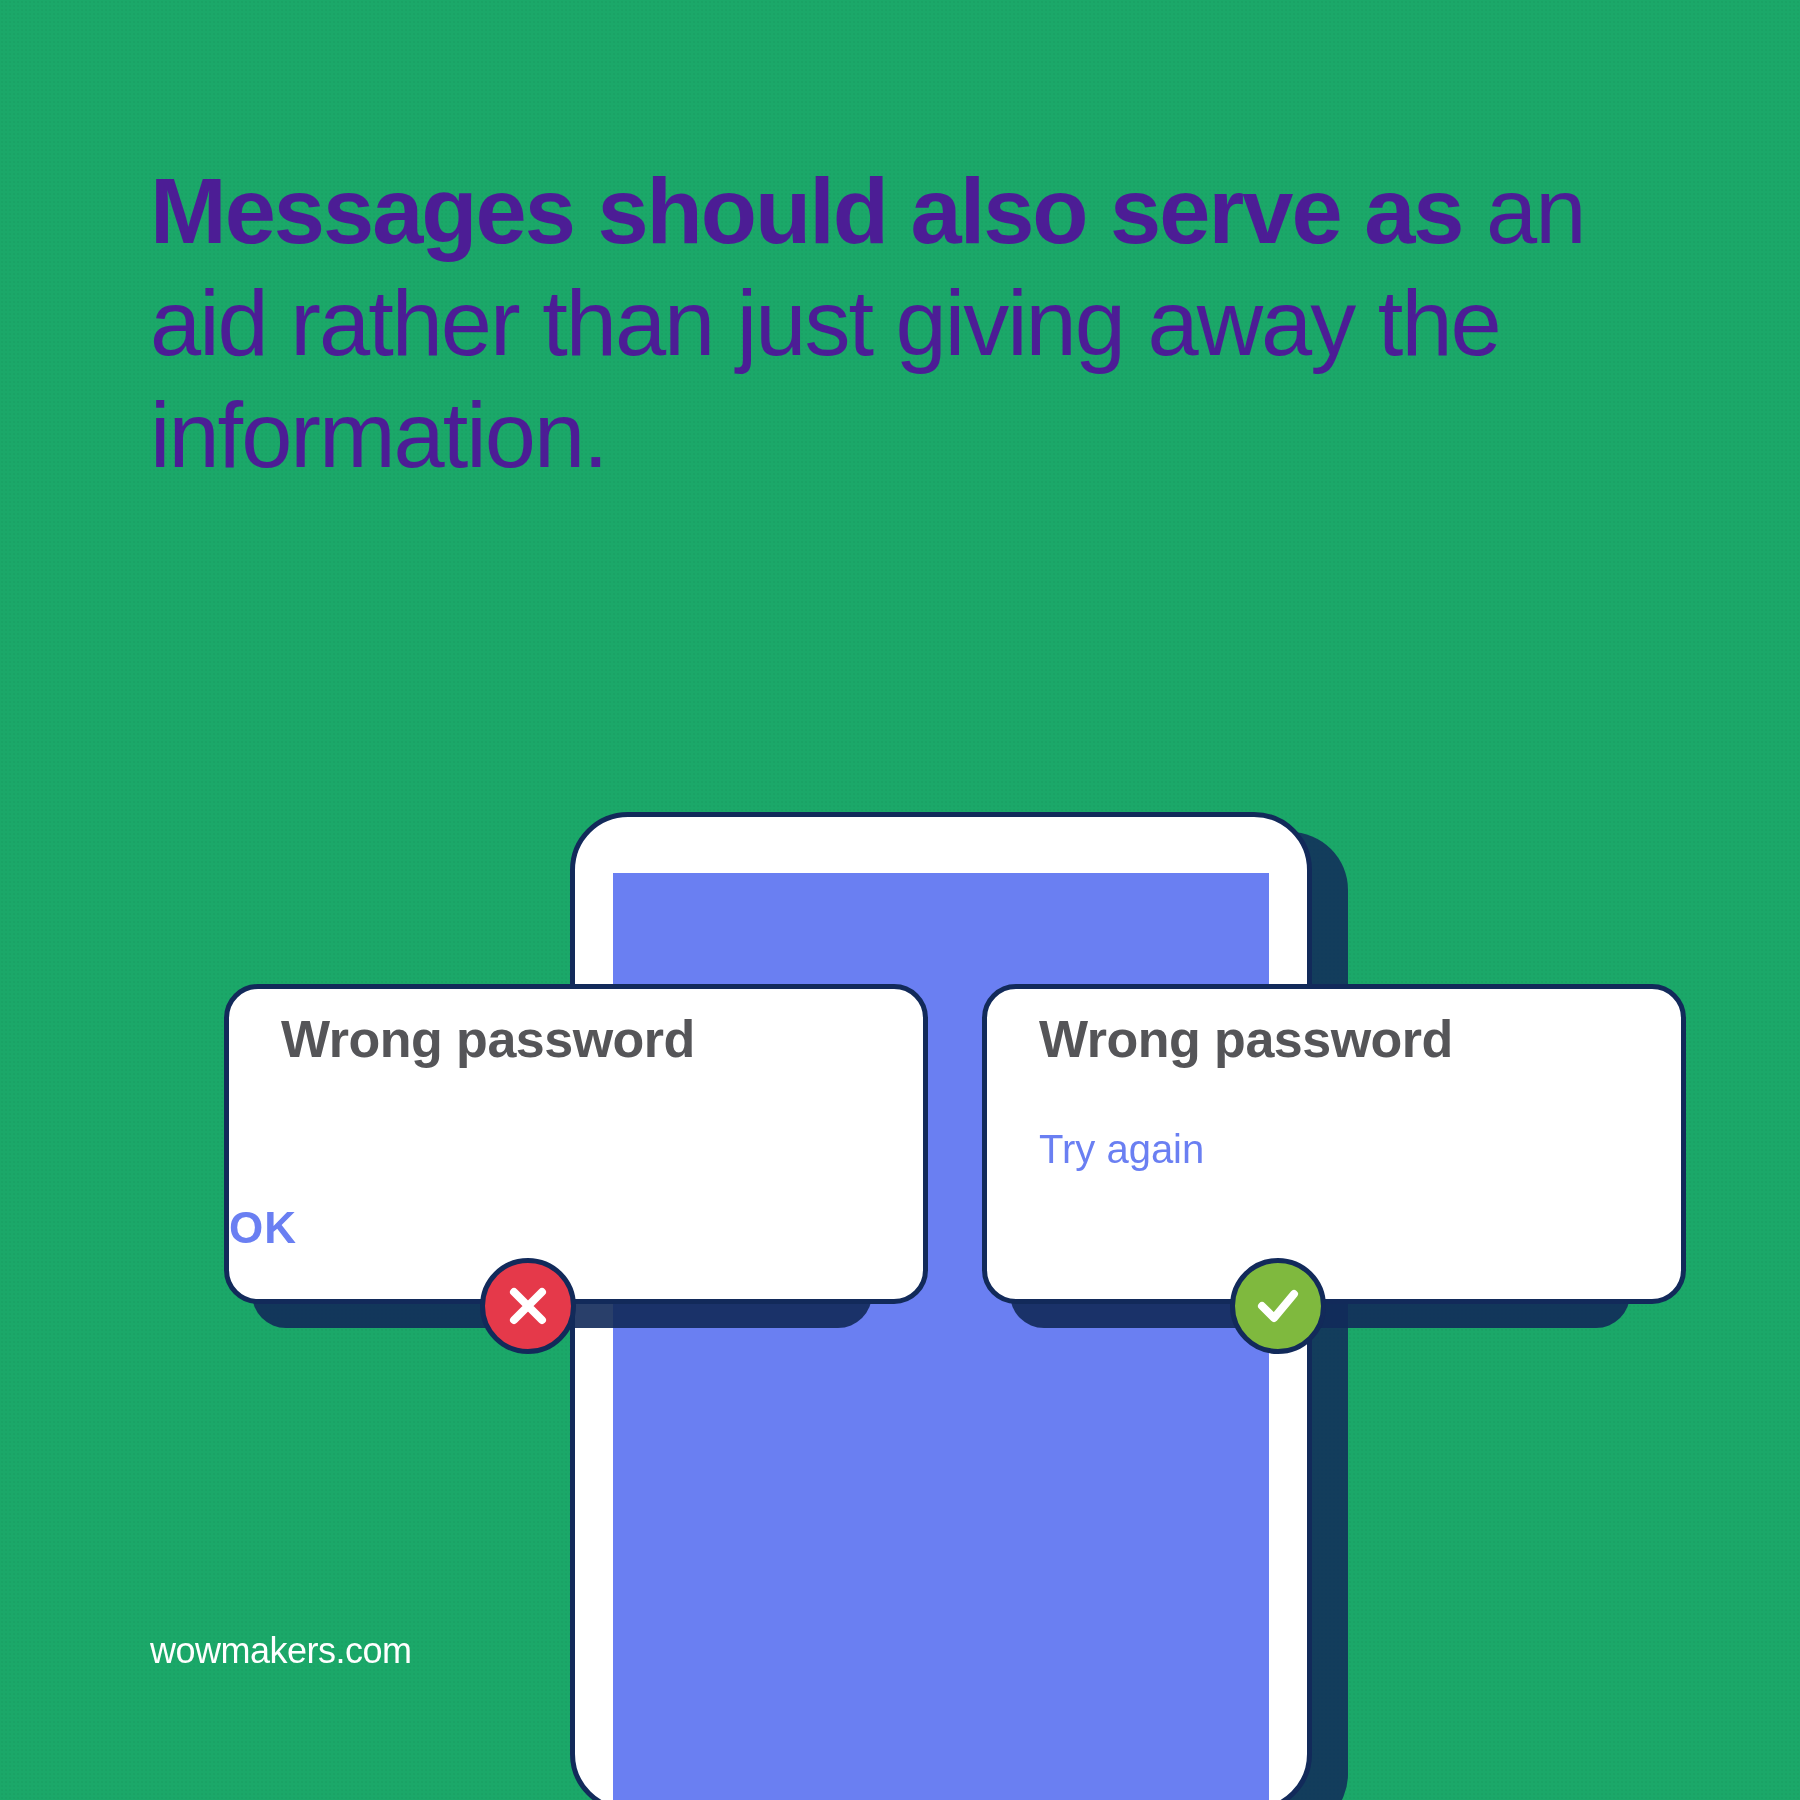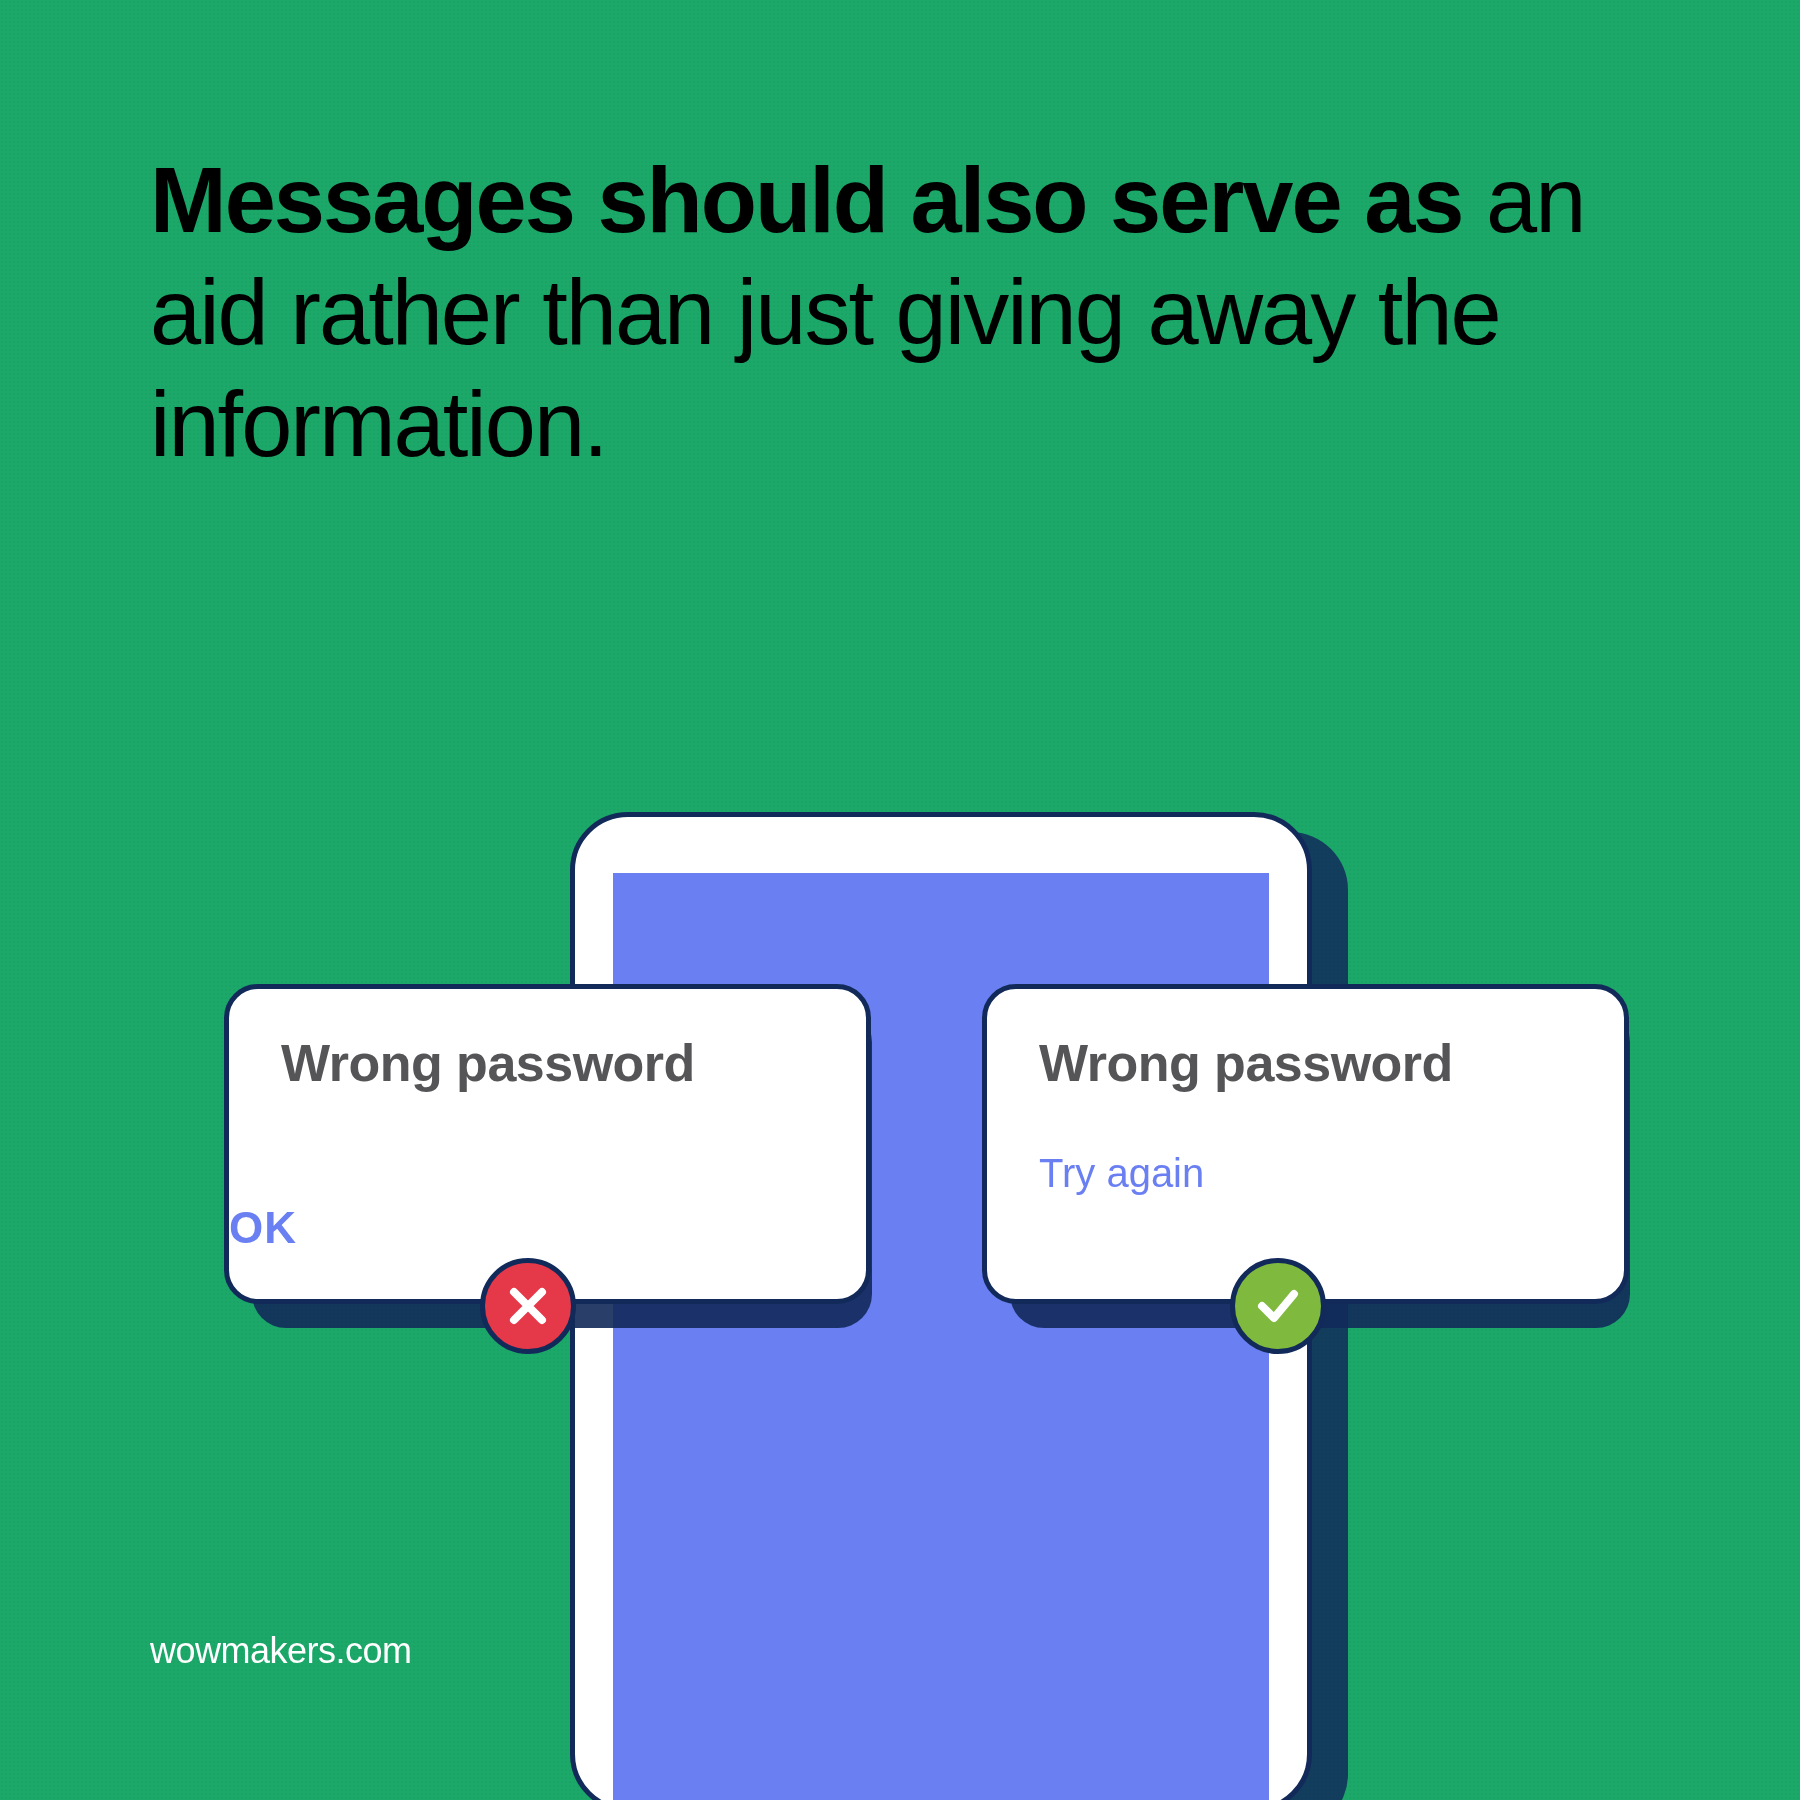--- a/index.html
+++ b/index.html
@@ -15,24 +15,24 @@
     position: absolute;
     inset: 0;
     background-image: radial-gradient(rgba(0,40,20,0.12) 1px, transparent 1px);
     background-size: 4px 4px;
     opacity: 0.35;
     pointer-events: none;
   }
 
   .headline {
     position: absolute;
-    top: 144px;
+    top: 155px;
     left: 150px;
     right: 150px;
-    color: #000000;
+    color: #4c1d95;
     font-size: 92px;
     line-height: 1.22;
     letter-spacing: -2px;
     font-weight: 400;
   }
   .headline .bold { font-weight: 700; }
 
   
   .phone-shadow {
     position: absolute;
@@ -68,26 +68,26 @@
   .card-shadow {
     position: absolute;
     width: 620px;
     height: 320px;
     background: #122a5a;
     border-radius: 34px;
     opacity: 0.9;
   }
   .card {
     position: absolute;
-    width: 647px;
+    width: 704px;
     height: 320px;
     background: #ffffff;
     border: 5px solid #122a5a;
     border-radius: 34px;
-    padding: 44px 52px;
+    padding: 20px 52px;
   }
   .card-title {
     color: #555558;
     font-size: 52px;
     font-weight: 600;
     letter-spacing: -0.5px;
   }
   .card-action-center {
     position: absolute;
     bottom: 46px;

